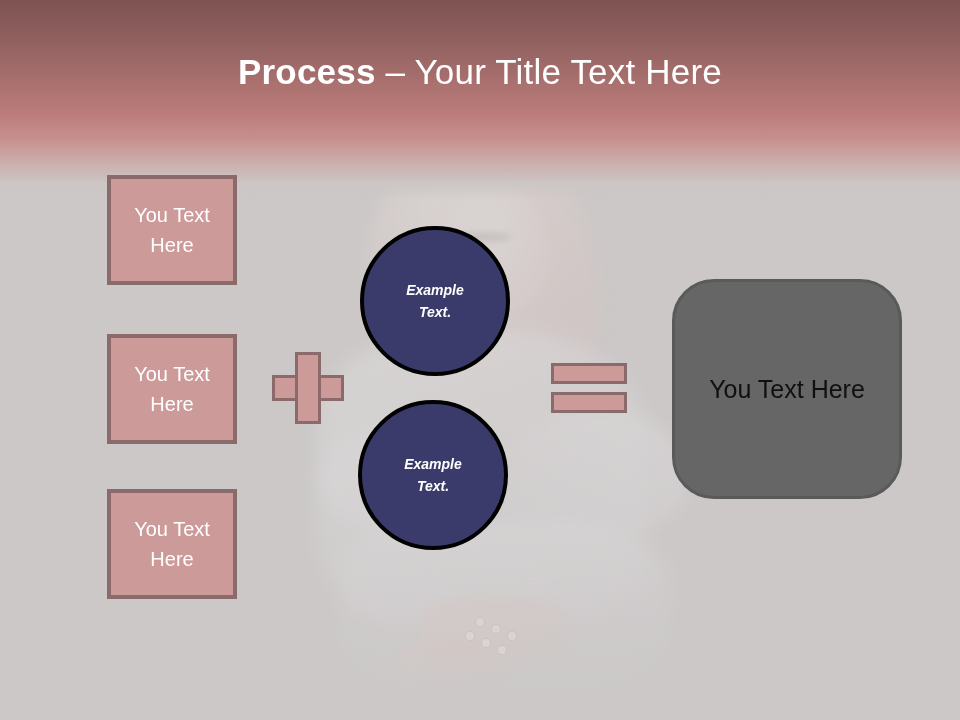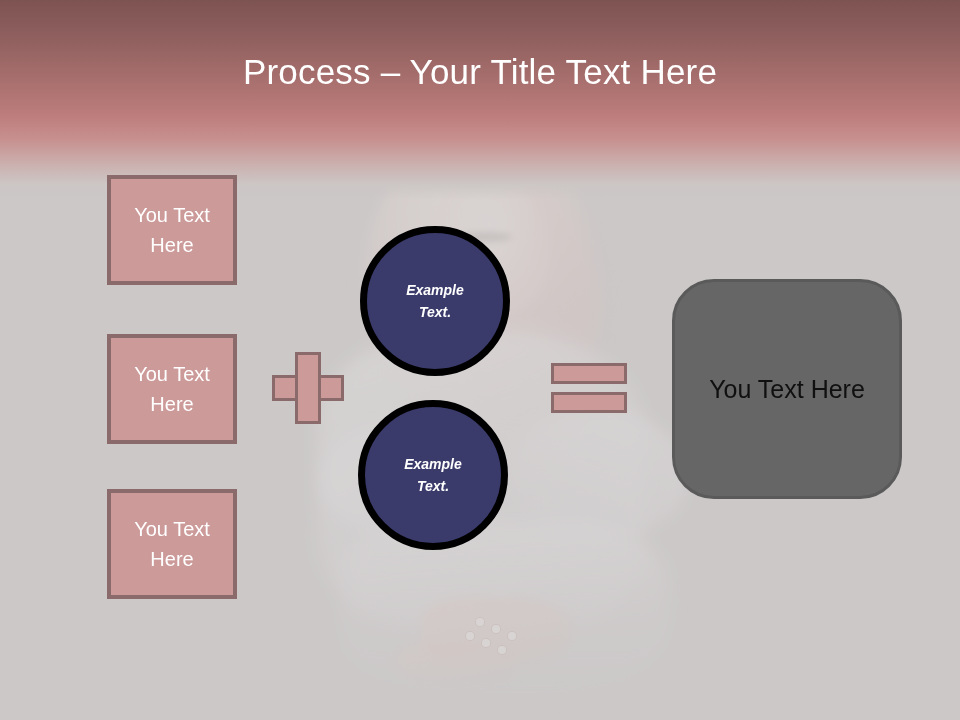--- a/index.html
+++ b/index.html
@@ -153,21 +153,21 @@
     top: 50px;
     width: 960px;
     text-align: center;
     color: #ffffff;
     font-size: 35px;
     line-height: 44px;
     letter-spacing: 0.2px;
     white-space: nowrap;
   }
   .title-text .strong {
-    font-weight: normal;
+    font-weight: bold;
   }
   .title-text .light {
     font-weight: normal;
   }
 
   
   .pink-box {
     position: absolute;
     width: 130px;
     height: 110px;
@@ -217,21 +217,21 @@
     background: #cd9a9a;
   }
 
   
   .navy-circle {
     position: absolute;
     width: 150px;
     height: 150px;
     border-radius: 50%;
     background: #3a3a6b;
-    border: 7px solid #000000;
+    border: 4px solid #000000;
     box-sizing: border-box;
     display: flex;
     flex-direction: column;
     align-items: center;
     justify-content: center;
     color: #ffffff;
     font-size: 14px;
     line-height: 22px;
     font-weight: bold;
     font-style: italic;

